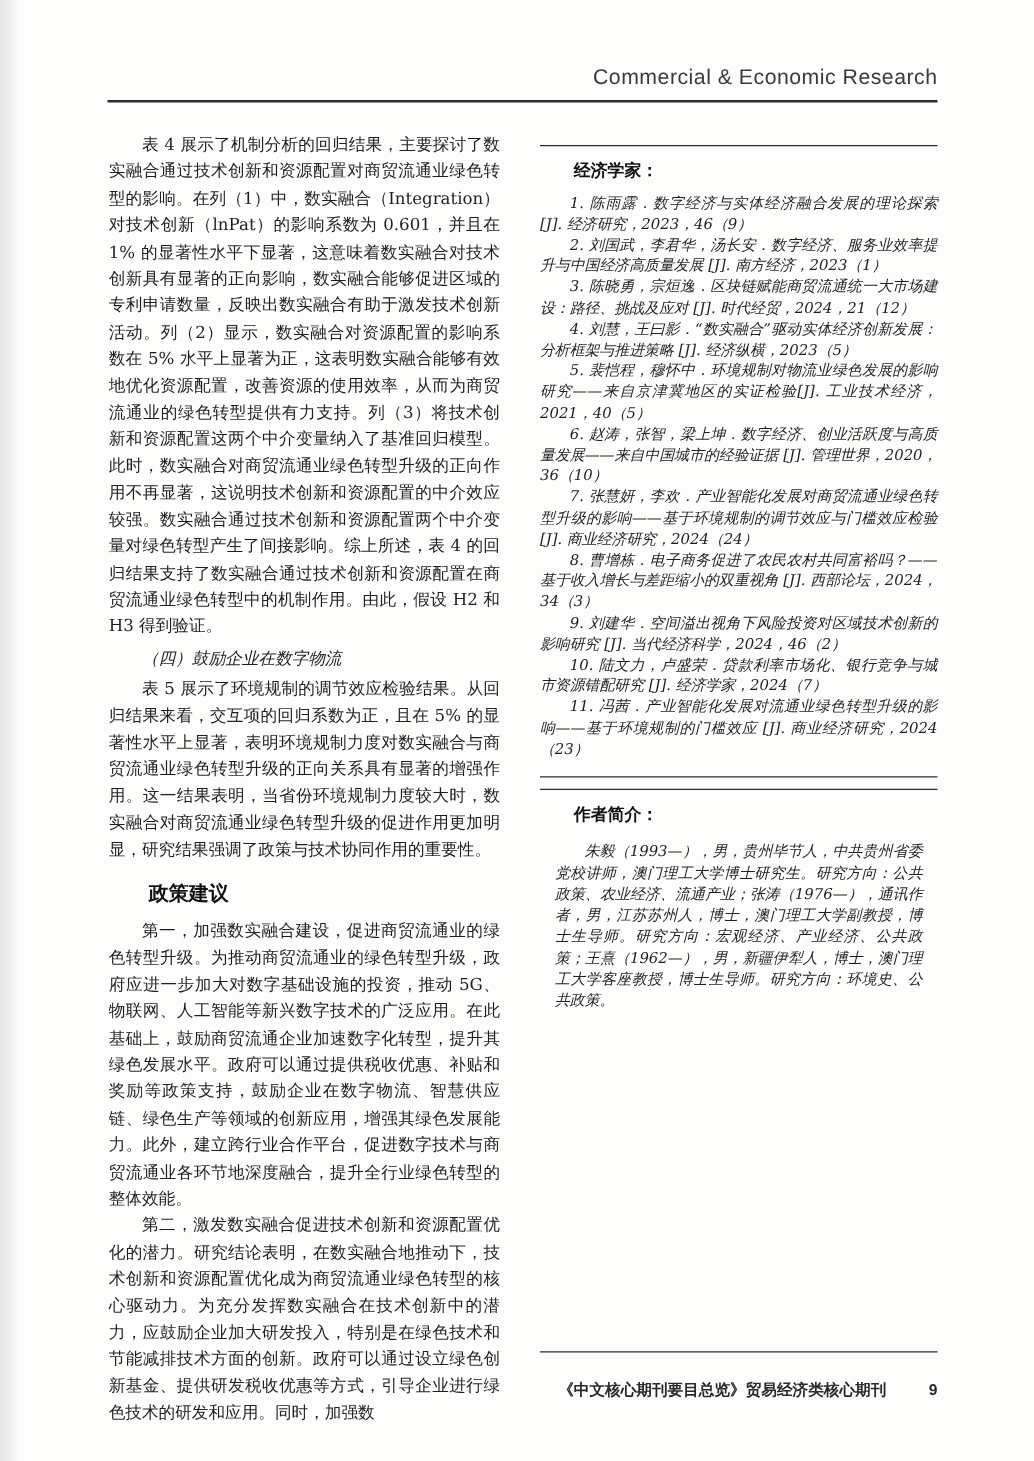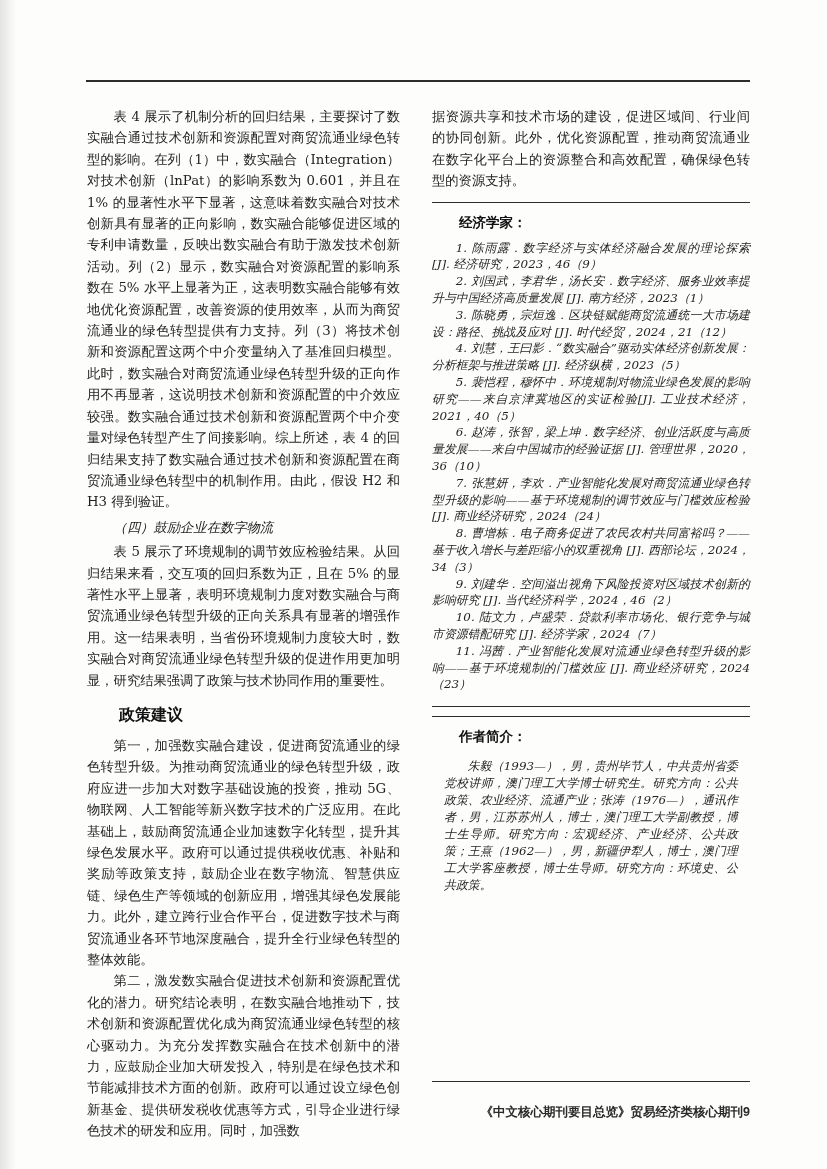--- a/index.html
+++ b/index.html
@@ -58,43 +58,43 @@
     text-align:justify;text-indent:2em;margin:0;
   }
   .bio{
     font-style:italic;
     font-size:11.9px;line-height:17px;
     text-align:justify;text-indent:2em;margin:12px;
   }
   .footer-rule{position:absolute;left:0;right:0;top:975px;border-top:1.6px solid #2c2c2c;}
   .footer-line{
     position:absolute;right:0;top:998px;
-    display:flex;justify-content:flex-end;align-items:baseline;gap:0;
+    display:flex;justify-content:flex-end;align-items:baseline;gap:34px;
     font-family:"Liberation Sans","DejaVu Sans",sans-serif;
     font-weight:bold;font-size:12.5px;color:#2a2a2a;
   }
 </style>
 </head>
 <body>
 
 <div class="page">
 
+  <div class="journal-title">Commercial &amp; Economic Research</div>
   <div class="header-rule"></div>
 
   <section class="col left">
     <p class="body">表 4 展示了机制分析的回归结果，主要探讨了数实融合通过技术创新和资源配置对商贸流通业绿色转型的影响。在列（1）中，数实融合（Integration）对技术创新（lnPat）的影响系数为 0.601，并且在 1% 的显著性水平下显著，这意味着数实融合对技术创新具有显著的正向影响，数实融合能够促进区域的专利申请数量，反映出数实融合有助于激发技术创新活动。列（2）显示，数实融合对资源配置的影响系数在 5% 水平上显著为正，这表明数实融合能够有效地优化资源配置，改善资源的使用效率，从而为商贸流通业的绿色转型提供有力支持。列（3）将技术创新和资源配置这两个中介变量纳入了基准回归模型。此时，数实融合对商贸流通业绿色转型升级的正向作用不再显著，这说明技术创新和资源配置的中介效应较强。数实融合通过技术创新和资源配置两个中介变量对绿色转型产生了间接影响。综上所述，表 4 的回归结果支持了数实融合通过技术创新和资源配置在商贸流通业绿色转型中的机制作用。由此，假设 H2 和 H3 得到验证。</p>
     <p class="body kai subhead">（四）鼓励企业在数字物流</p>
     <p class="body">表 5 展示了环境规制的调节效应检验结果。从回归结果来看，交互项的回归系数为正，且在 5% 的显著性水平上显著，表明环境规制力度对数实融合与商贸流通业绿色转型升级的正向关系具有显著的增强作用。这一结果表明，当省份环境规制力度较大时，数实融合对商贸流通业绿色转型升级的促进作用更加明显，研究结果强调了政策与技术协同作用的重要性。</p>
     <h2 class="section-heading">政策建议</h2>
     <p class="body">第一，加强数实融合建设，促进商贸流通业的绿色转型升级。为推动商贸流通业的绿色转型升级，政府应进一步加大对数字基础设施的投资，推动 5G、物联网、人工智能等新兴数字技术的广泛应用。在此基础上，鼓励商贸流通企业加速数字化转型，提升其绿色发展水平。政府可以通过提供税收优惠、补贴和奖励等政策支持，鼓励企业在数字物流、智慧供应链、绿色生产等领域的创新应用，增强其绿色发展能力。此外，建立跨行业合作平台，促进数字技术与商贸流通业各环节地深度融合，提升全行业绿色转型的整体效能。</p>
     <p class="body">第二，激发数实融合促进技术创新和资源配置优化的潜力。研究结论表明，在数实融合地推动下，技术创新和资源配置优化成为商贸流通业绿色转型的核心驱动力。为充分发挥数实融合在技术创新中的潜力，应鼓励企业加大研发投入，特别是在绿色技术和节能减排技术方面的创新。政府可以通过设立绿色创新基金、提供研发税收优惠等方式，引导企业进行绿色技术的研发和应用。同时，加强数</p>
   </section>
 
   <section class="col right">
-    <p class="body no-indent">据资源共享和技术市场的建设，促进区域间、行业间的协同创新。此外，优化资源配置，推动商贸流通业在数字化平台上的资源整合和高效配置，确保绿色转型的资源支持。</p>
 
     <div class="rule refs-top"></div>
     <h3 class="block-heading">经济学家：</h3>
     <ol class="refs">
       <li class="ref">1. 陈雨露．数字经济与实体经济融合发展的理论探索[J]. 经济研究，2023，46（9）</li>
       <li class="ref">2. 刘国武，李君华，汤长安．数字经济、服务业效率提升与中国经济高质量发展 [J]. 南方经济，2023（1）</li>
       <li class="ref">3. 陈晓勇，宗烜逸．区块链赋能商贸流通统一大市场建设：路径、挑战及应对 [J]. 时代经贸，2024，21（12）</li>
       <li class="ref">4. 刘慧，王曰影．“数实融合”驱动实体经济创新发展：分析框架与推进策略 [J]. 经济纵横，2023（5）</li>
       <li class="ref">5. 裴恺程，穆怀中．环境规制对物流业绿色发展的影响研究——来自京津冀地区的实证检验[J]. 工业技术经济，2021，40（5）</li>
       <li class="ref">6. 赵涛，张智，梁上坤．数字经济、创业活跃度与高质量发展——来自中国城市的经验证据 [J]. 管理世界，2020，36（10）</li>

